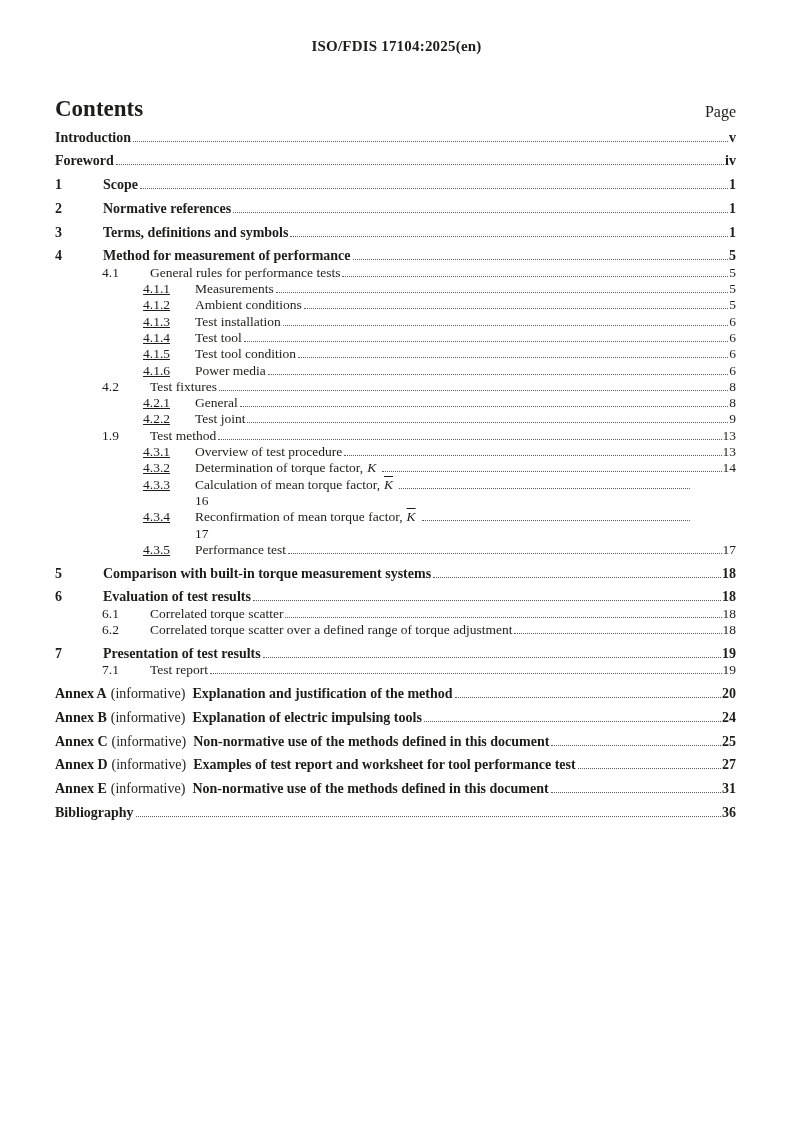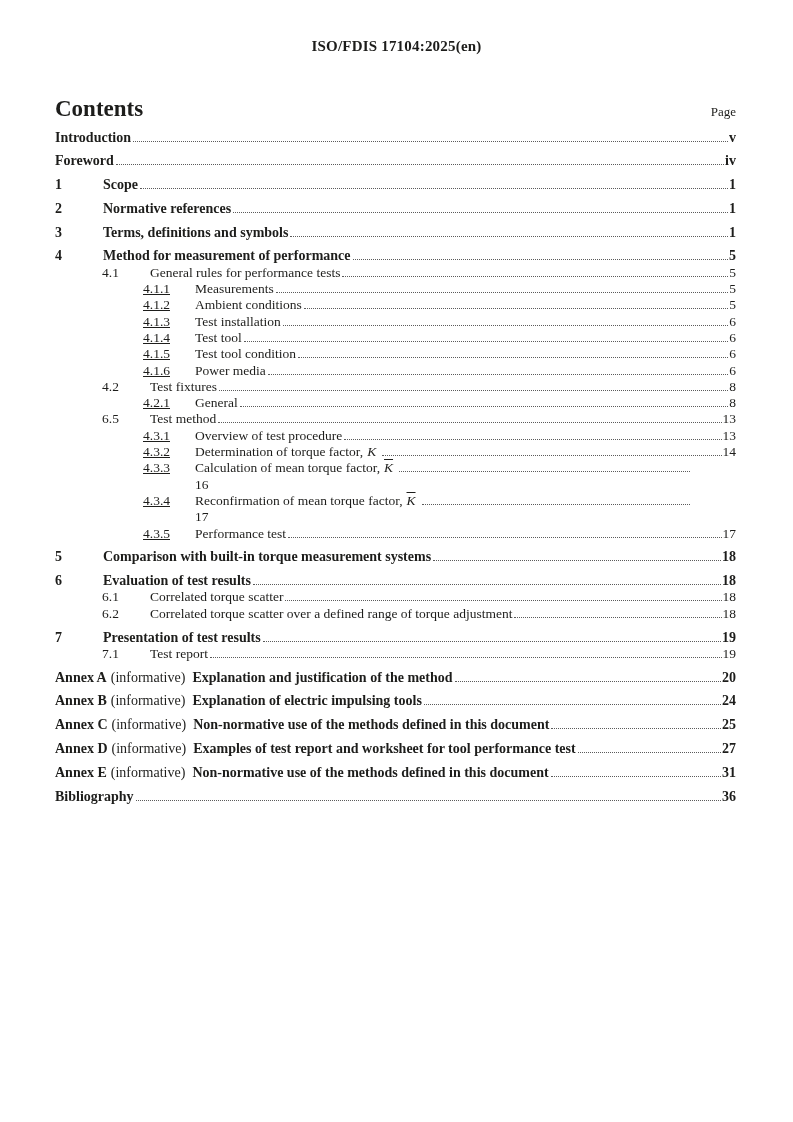--- a/index.html
+++ b/index.html
@@ -15,21 +15,21 @@
     position:absolute; top:38px; left:0; width:793px;
     text-align:center;
     font-size:15px; font-weight:bold;
     letter-spacing:0.2px;
   }
   .contents-bar {
     position:absolute; top:96px; left:55px; width:681px;
     display:flex; justify-content:space-between; align-items:flex-end;
   }
   .contents-title { font-size:23px; font-weight:bold; line-height:26px; }
-  .page-label { font-size:13px; line-height:14px; margin-bottom:3px; color:#1d1d1b; }
+  .page-label { font-size:16px; line-height:14px; margin-bottom:3px; color:#1d1d1b; }
 
   .toc { position:absolute; top:122px; left:55px; width:681px; }
   .row {
     display:flex; align-items:baseline;
     font-size:13.5px; line-height:16.3px;
     white-space:nowrap;
   }
   .row.mt { margin-top:7.5px; }
   .row.b { font-weight:bold; font-size:14px; }
   .num { flex:0 0 auto; }
@@ -150,22 +150,28 @@
         <span class="lbl">Test fixtures</span>
         <span class="dots"></span>
         <span class="pg">8</span>
       </div>
       <div class="row sub2">
         <span class="num">4.2.1</span>
         <span class="lbl">General</span>
         <span class="dots"></span>
         <span class="pg">8</span>
       </div>
-      <div class="row sub1">
-        <span class="num">6.5</span>
+      <div class="row sub2">
+        <span class="num">4.2.2</span>
+        <span class="lbl">Test joint</span>
+        <span class="dots"></span>
+        <span class="pg">9</span>
+      </div>
+      <div class="row sub1">
+        <span class="num">1.9</span>
         <span class="lbl">Test method</span>
         <span class="dots"></span>
         <span class="pg">13</span>
       </div>
       <div class="row sub2">
         <span class="num">4.3.1</span>
         <span class="lbl">Overview of test procedure</span>
         <span class="dots"></span>
         <span class="pg">13</span>
       </div>

